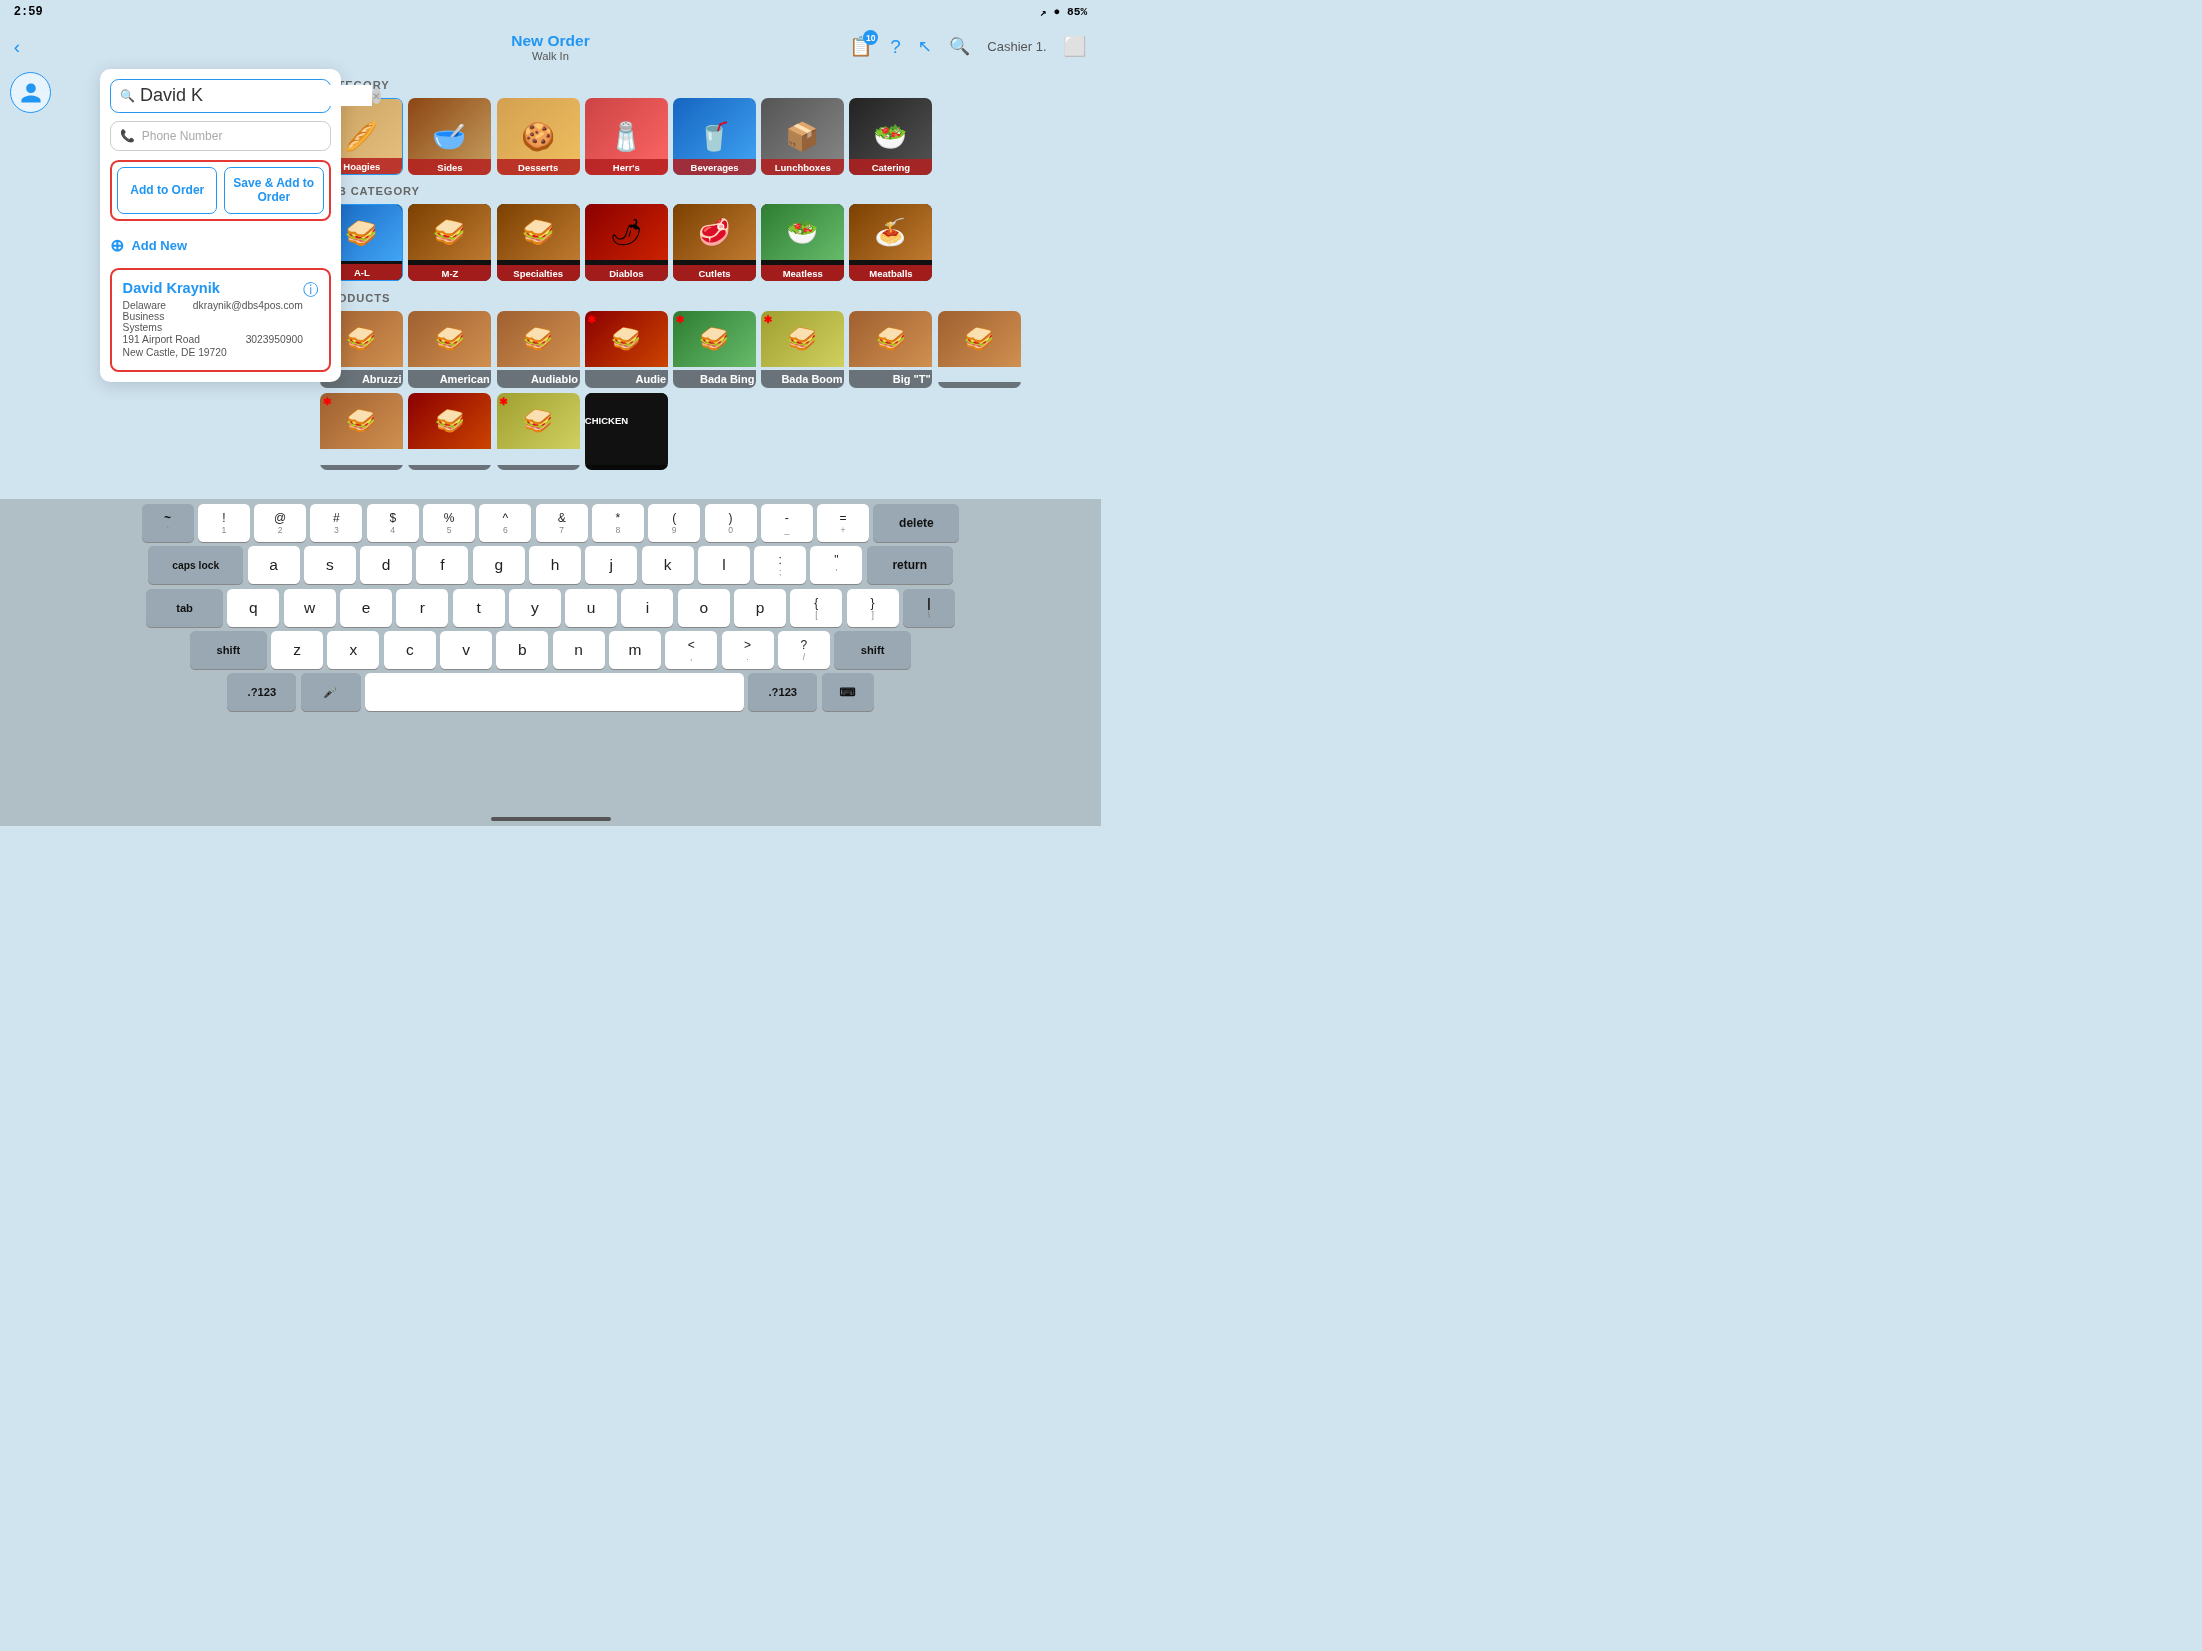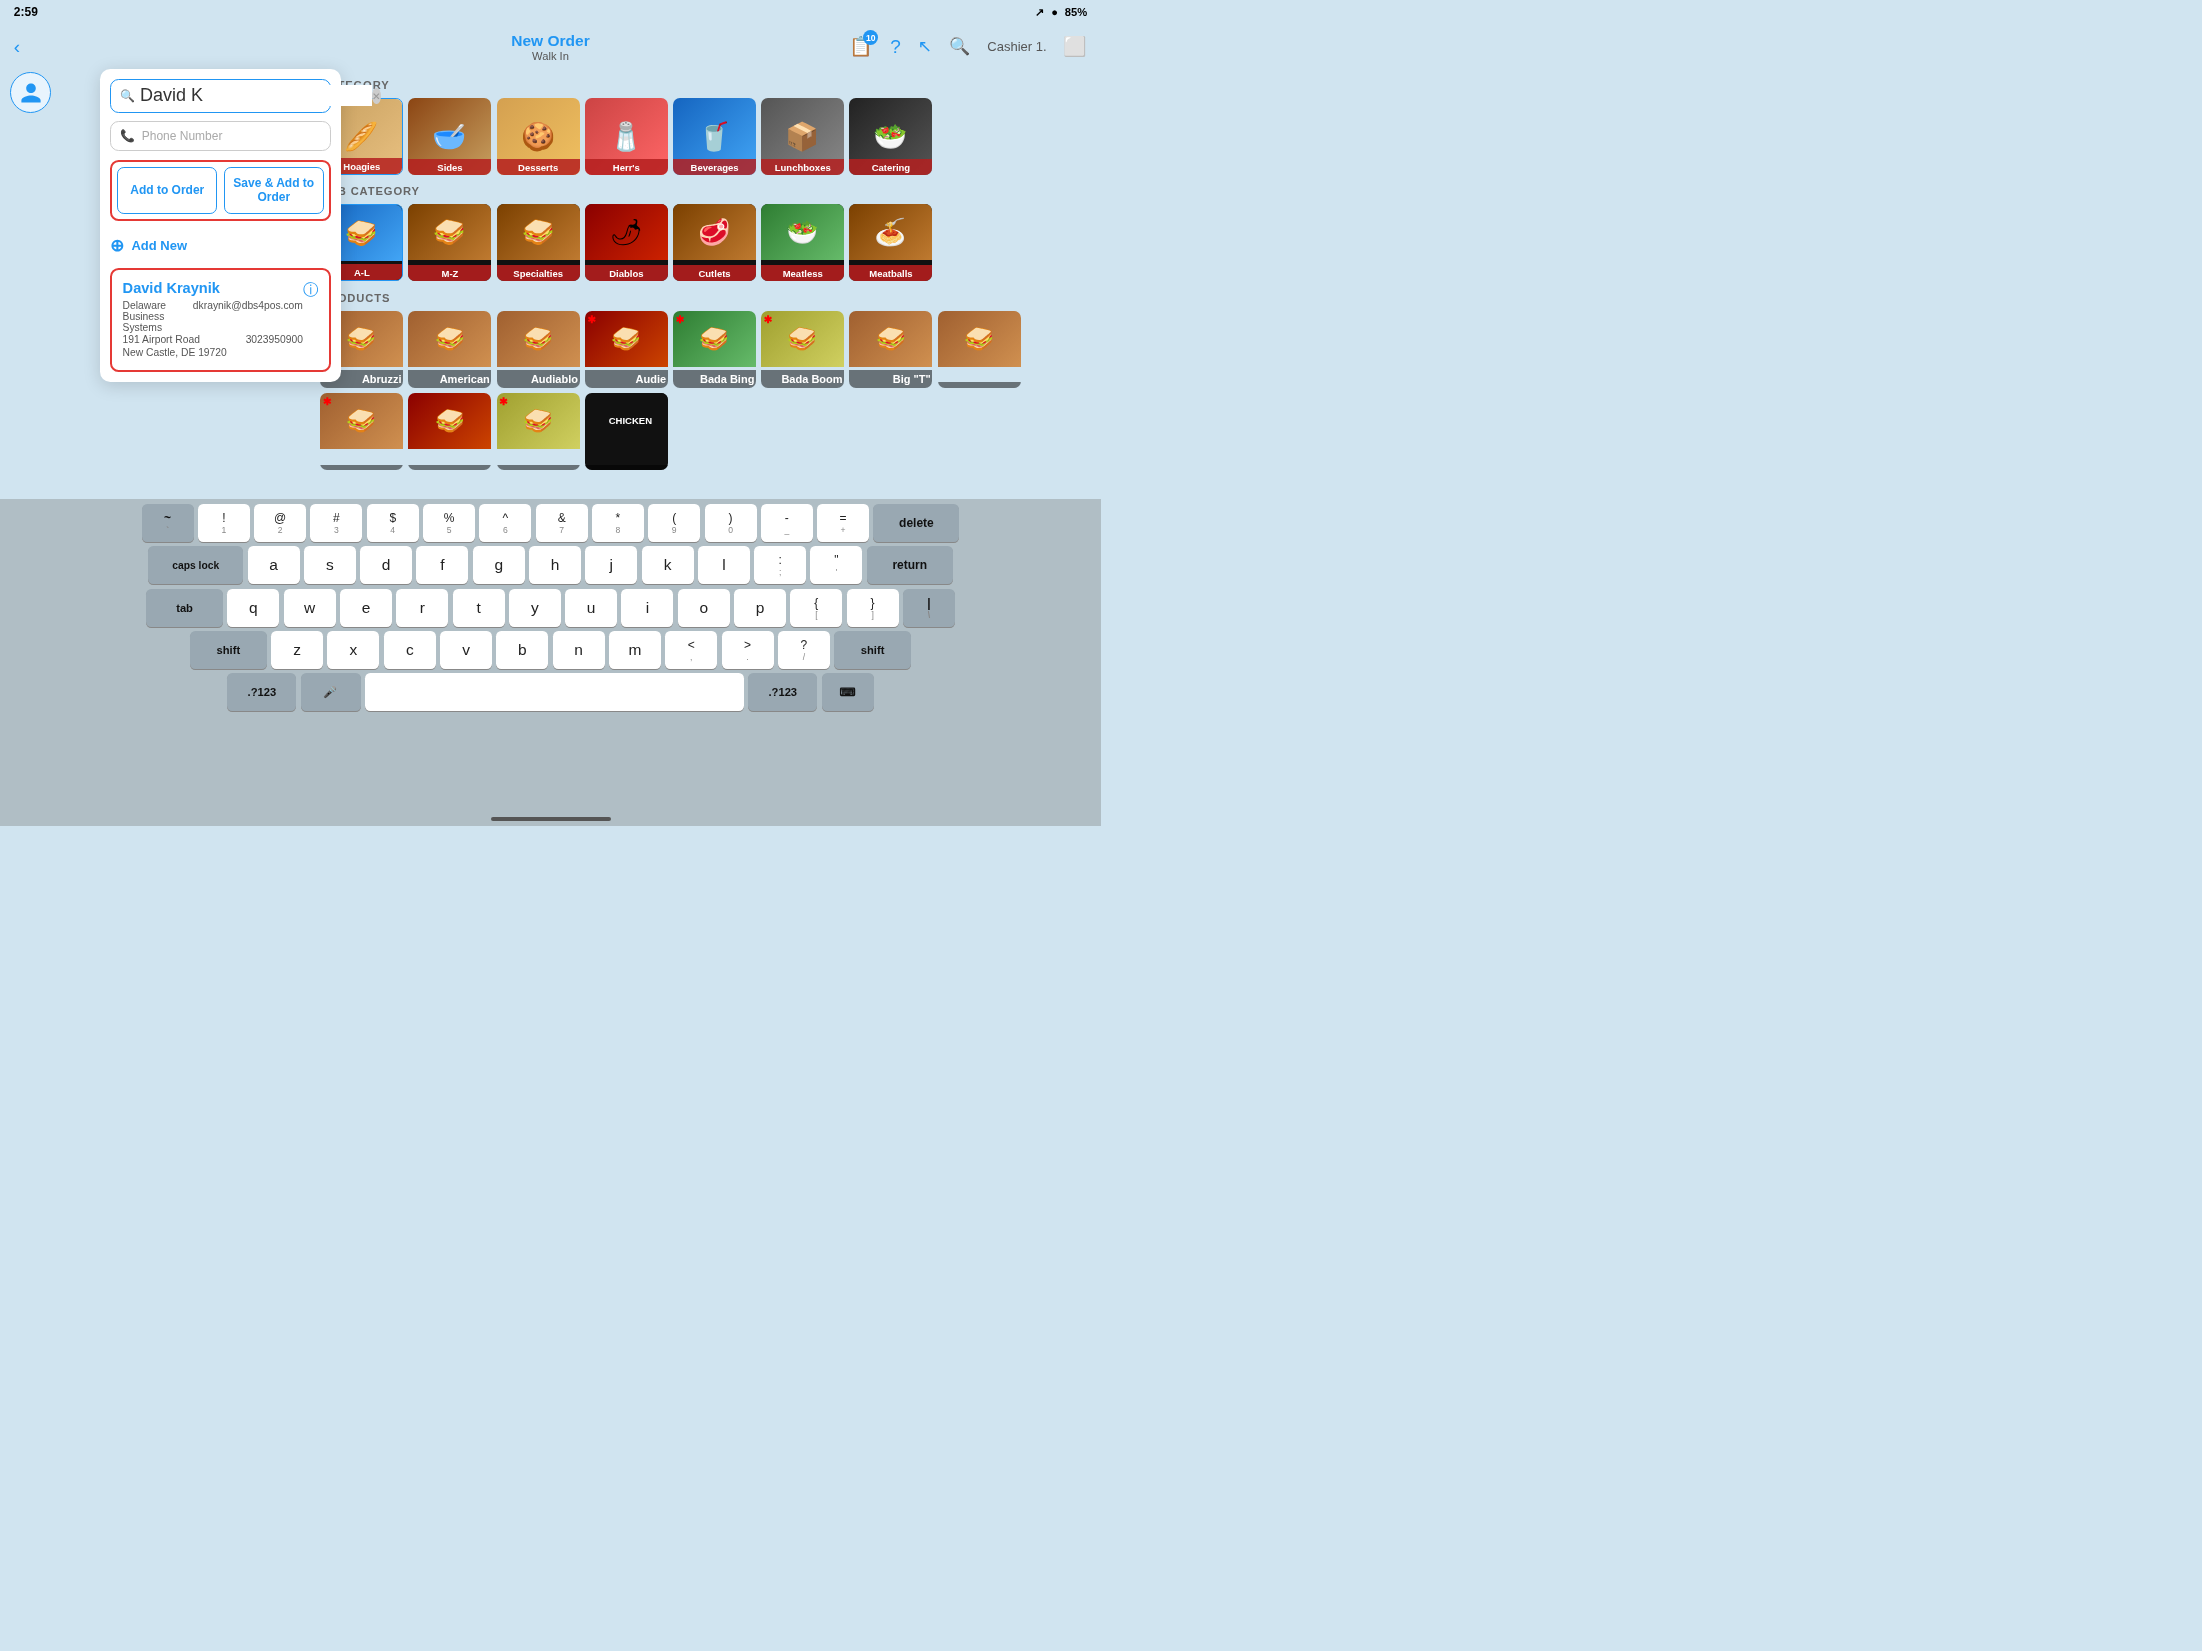--- a/index.html
+++ b/index.html
@@ -16,20 +16,21 @@
     
     .status-bar {
       height: 24px;
       background: #d0e4f0;
       display: flex;
       align-items: center;
       justify-content: space-between;
       padding: 0 13.8px;
       font-size: 11.2px;
       font-weight: 600;
+      font-family: Liberation Mono, monospace;
     }
     .status-time { font-weight: 700; font-size: 12px; }
     .status-right { display: flex; align-items: center; gap: 6.9px; font-size: 11.2px; }
 
     
     .top-nav {
       height: 45px;
       background: #d0e4f0;
       display: flex;
       align-items: center;
@@ -633,21 +634,21 @@
       <div class="product-item">
         <div class="product-bg product-audie">🥪</div>
         <div class="product-label"></div>
       </div>
       <div class="product-item">
         <div class="product-bg product-badaboom">🥪</div>
         <div class="product-star">✱</div>
         <div class="product-label"></div>
       </div>
       <div class="product-item" style="background:#111;">
-        <div style="height:56px; display:flex; align-items:center; justify-content:center; background:#111;margin-left:8px;">
+        <div style="height:56px; display:flex; align-items:center; background:#111;">
           <span style="color:white; font-size:9.5px; font-weight:800; text-align:center;">CHICKEN</span>
         </div>
         <div class="product-label"></div>
       </div>
     </div>
   </div>
 </div>
 
 <div class="keyboard">
 

